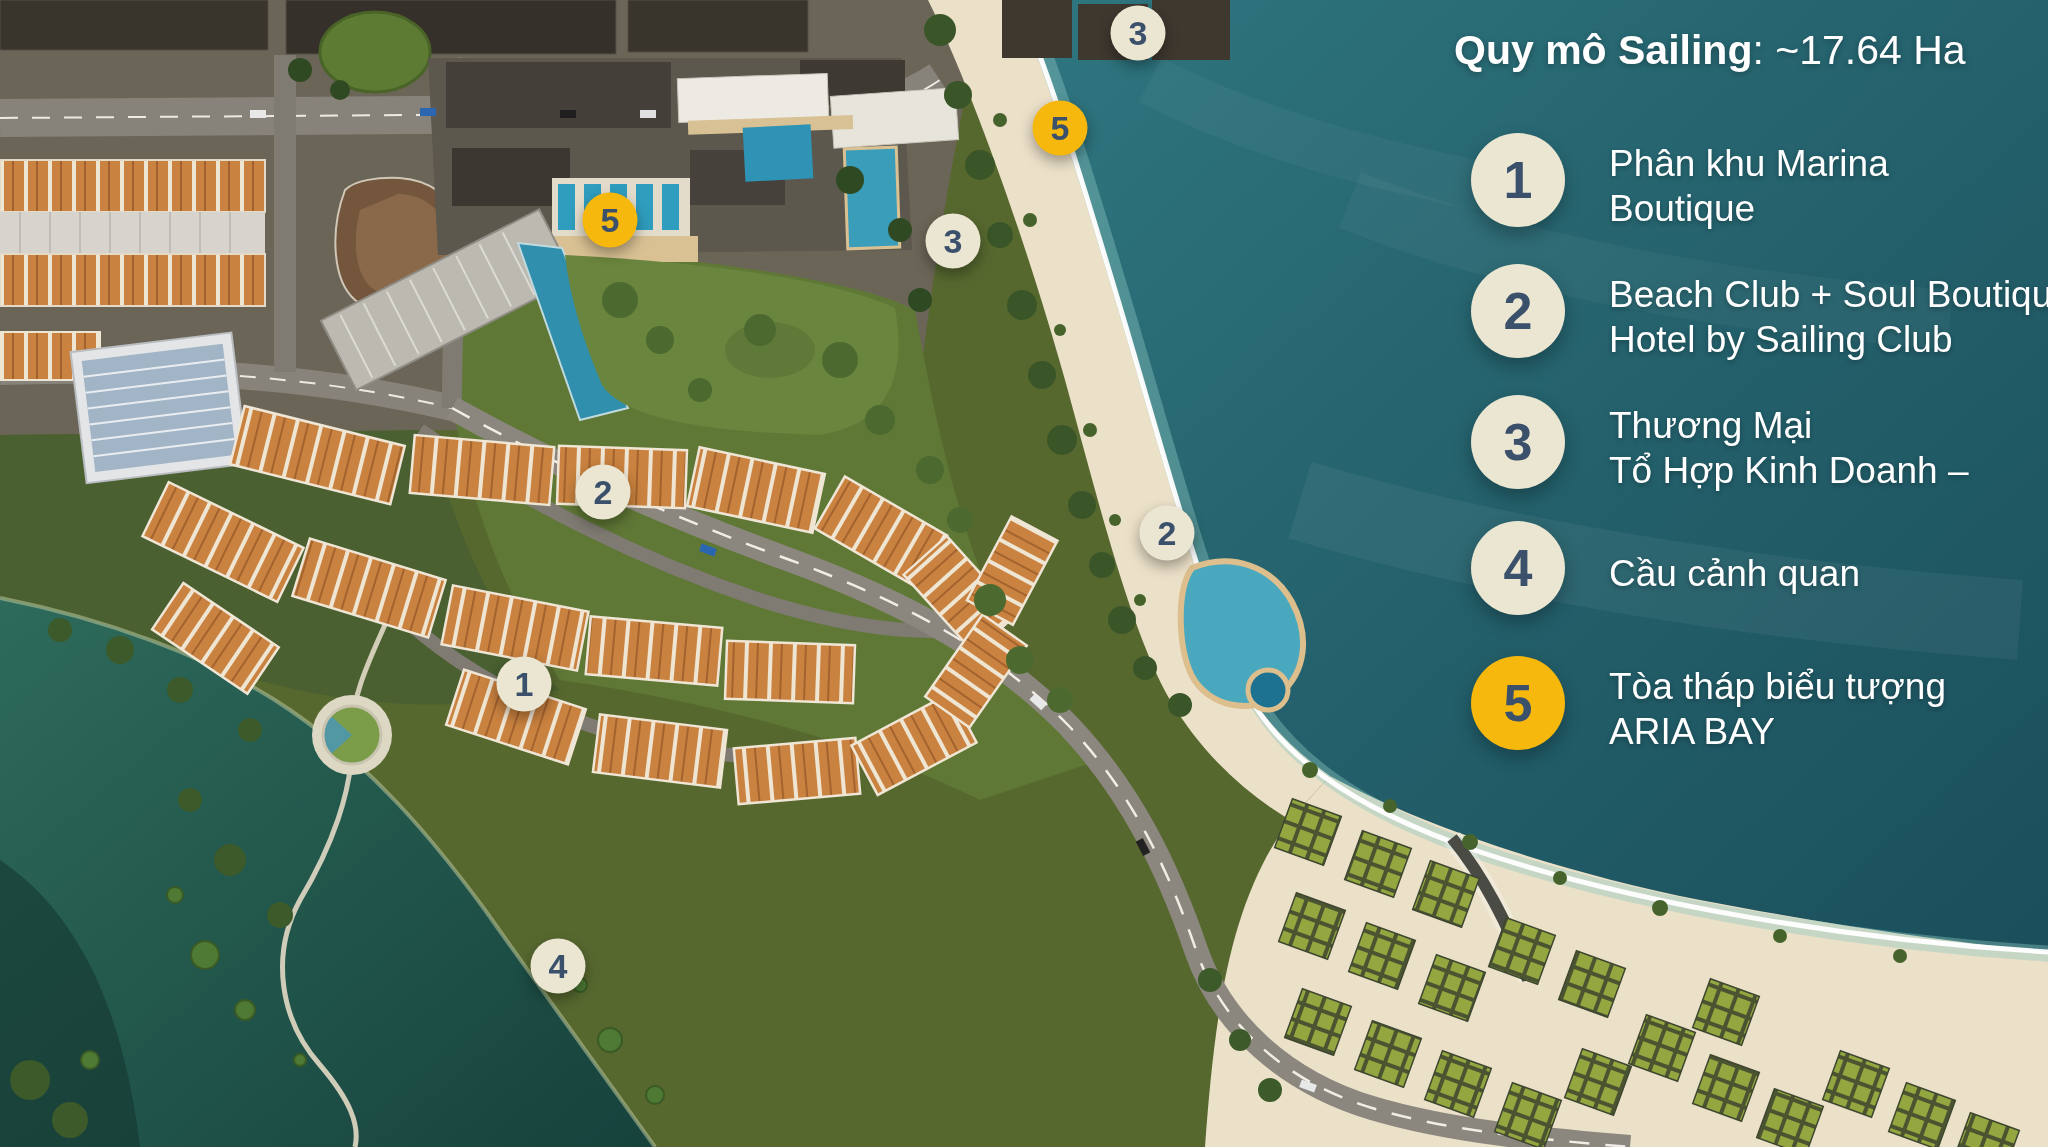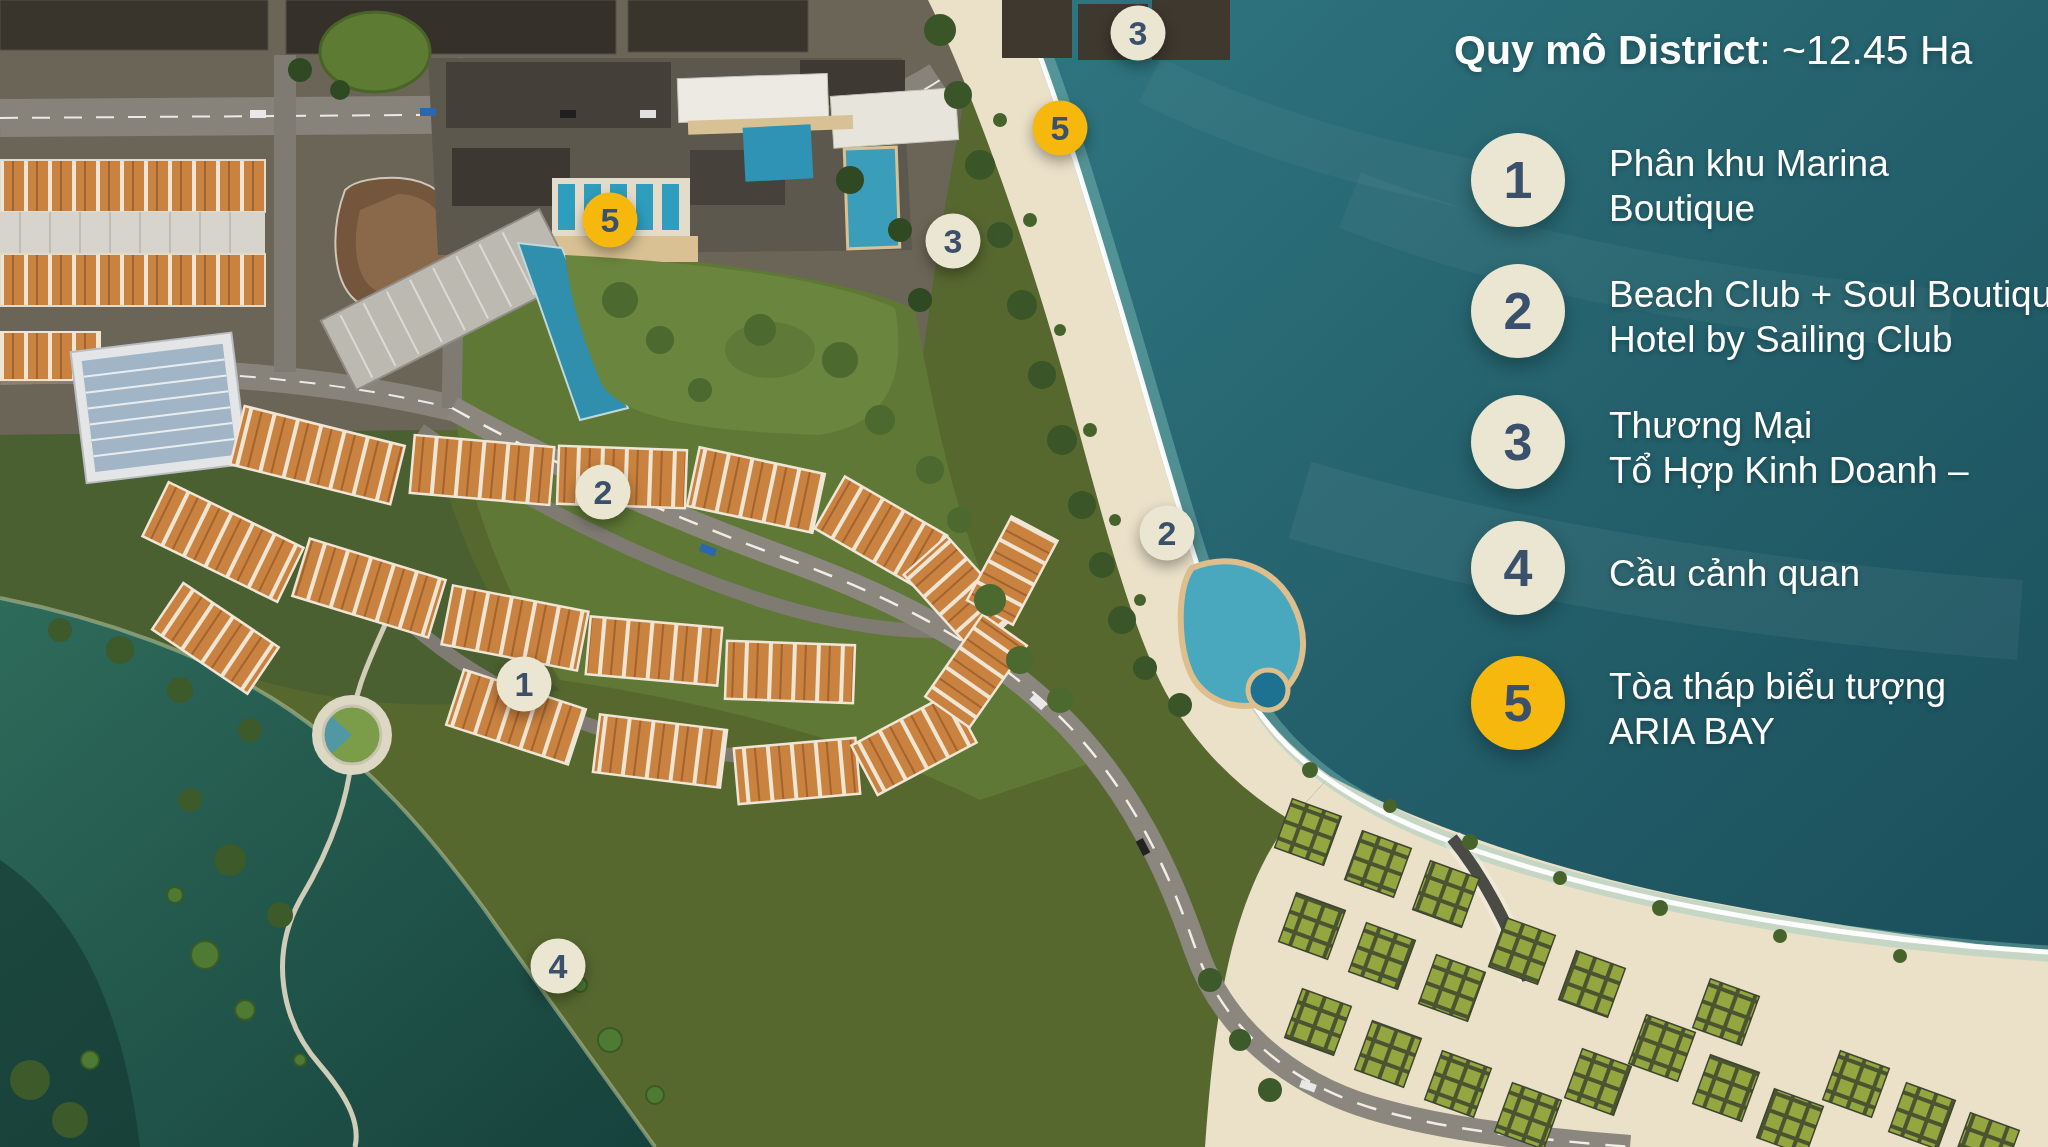--- a/index.html
+++ b/index.html
@@ -366,21 +366,21 @@
   </div>
       <div class="marker cream" style="left: 524px; top: 684px;">
     <span>1</span>
   </div>
       <div class="marker cream" style="left: 558px; top: 966px;">
     <span>4</span>
   </div>
     </div>
 
   <div class="legend-title">
-    <b>Quy mô District</b><span>: ~12.45 Ha</span>
+    <b>Quy mô Sailing</b><span>: ~17.64 Ha</span>
   </div>
   <div style="position:absolute;left:0;top:0;width:100%;height:100%;pointer-events:none;">
       <div class="legend-row" style="top: 129px;">
     <div class="legend-circle cream">
       <span>1</span>
     </div>
     <div class="legend-label">
           <div>Phân khu Marina</div>
           <div>Boutique</div>
         </div>

